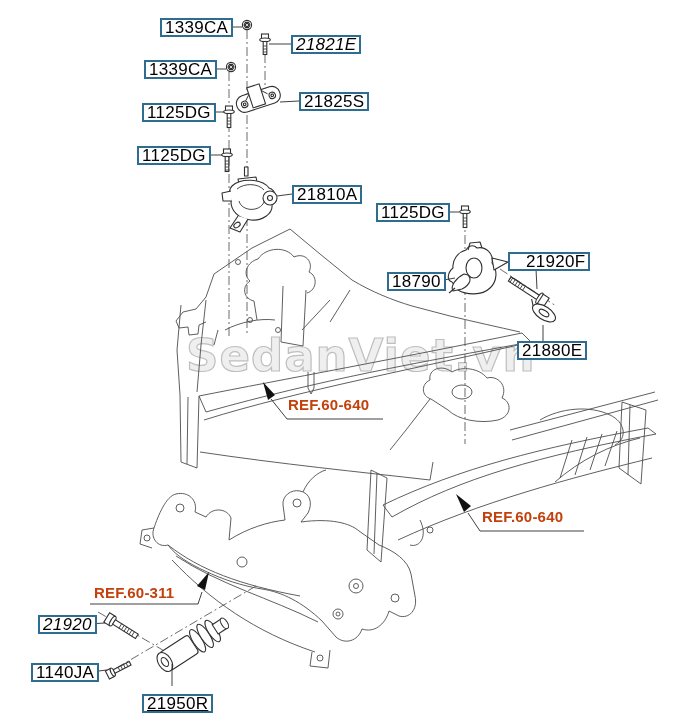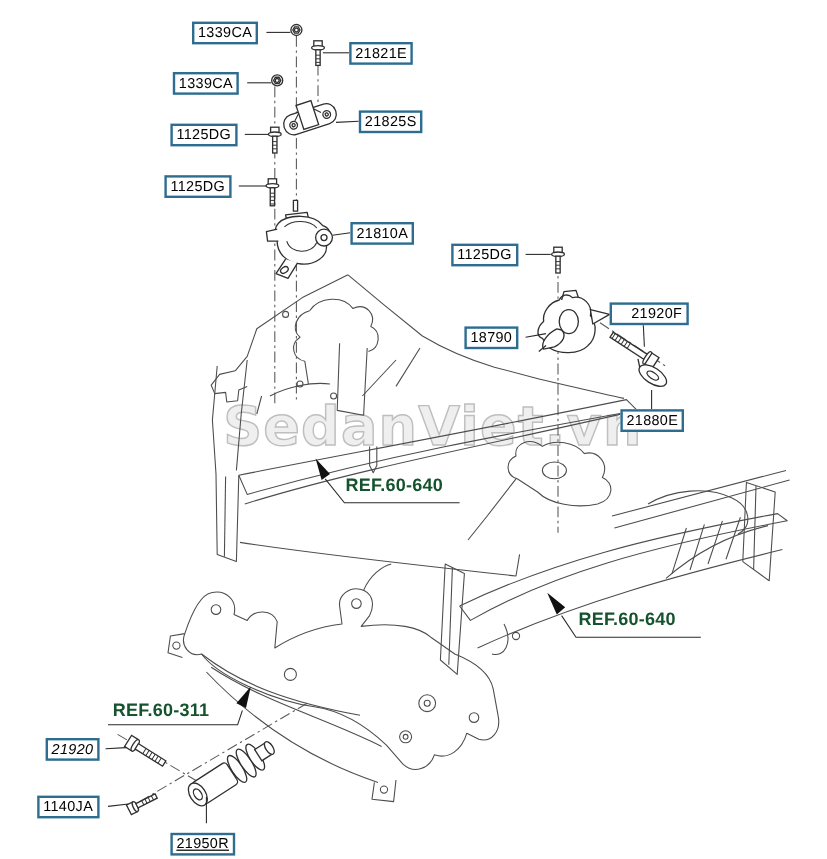--- a/index.html
+++ b/index.html
@@ -6,24 +6,24 @@
   body{width:689px;height:716px;font-family:"Liberation Sans",sans-serif;}
   .stage{position:relative;width:689px;height:716px;background:#fff;overflow:hidden;}
   .watermark{
     position:absolute;left:186px;top:329px;z-index:1;
     font-family:"DejaVu Sans",sans-serif;font-size:45px;font-weight:bold;letter-spacing:1px;
     color:rgba(238,238,238,0.95);-webkit-text-stroke:1.2px #bfbfbf;white-space:nowrap;
   }
   svg.art{position:absolute;left:0;top:0;z-index:2;}
   .plabel{
     position:absolute;z-index:3;border:2px solid #2e6d90;background:#fff;color:#000;
-    font-size:12px;line-height:15px;padding:0 3px;letter-spacing:.3px;white-space:nowrap;
+    font-size:17px;line-height:15px;padding:0 3px;letter-spacing:.3px;white-space:nowrap;
   }
   .reflabel{
-    position:absolute;z-index:3;font-weight:bold;font-size:15px;color:#14532d;
+    position:absolute;z-index:3;font-weight:bold;font-size:15px;color:#c2410c;
     letter-spacing:.2px;white-space:nowrap;background:transparent;
   }
 </style>
 </head>
 <body>
 
 <div class="stage">
 
   <div class="watermark">SedanViet.vn</div>
 
@@ -225,21 +225,21 @@
       <path d="M90,604 L198,604 L202,592"></path>
     </g>
     <g fill="#111" stroke="none">
       <polygon points="263,382 275,395 268,400"></polygon>
       <polygon points="456,494 471,506 464,512"></polygon>
       <polygon points="209,572 205,590 197,586"></polygon>
     </g>
   </svg>
 
   <div class="plabel" style="left:160px;top:18px;">1339CA</div>
-  <div class="plabel" style="left:291px;top:35px;">21821E</div>
+  <div class="plabel" style="left:291px;top:35px;font-style:italic;">21821E</div>
   <div class="plabel" style="left:144px;top:60px;">1339CA</div>
   <div class="plabel" style="left:299px;top:92px;">21825S</div>
   <div class="plabel" style="left:142px;top:103px;">1125DG</div>
   <div class="plabel" style="left:137px;top:146px;">1125DG</div>
   <div class="plabel" style="left:292px;top:185px;">21810A</div>
   <div class="plabel" style="left:376px;top:203px;">1125DG</div>
   <div class="plabel" style="left:508px;top:252px;padding-left:16px;">21920F</div>
   <div class="plabel" style="left:387px;top:272px;">18790</div>
   <div class="plabel" style="left:517px;top:341px;text-align:center;">21880E</div>
   <div class="plabel" style="left:38px;top:615px;font-style:italic;">21920</div>

